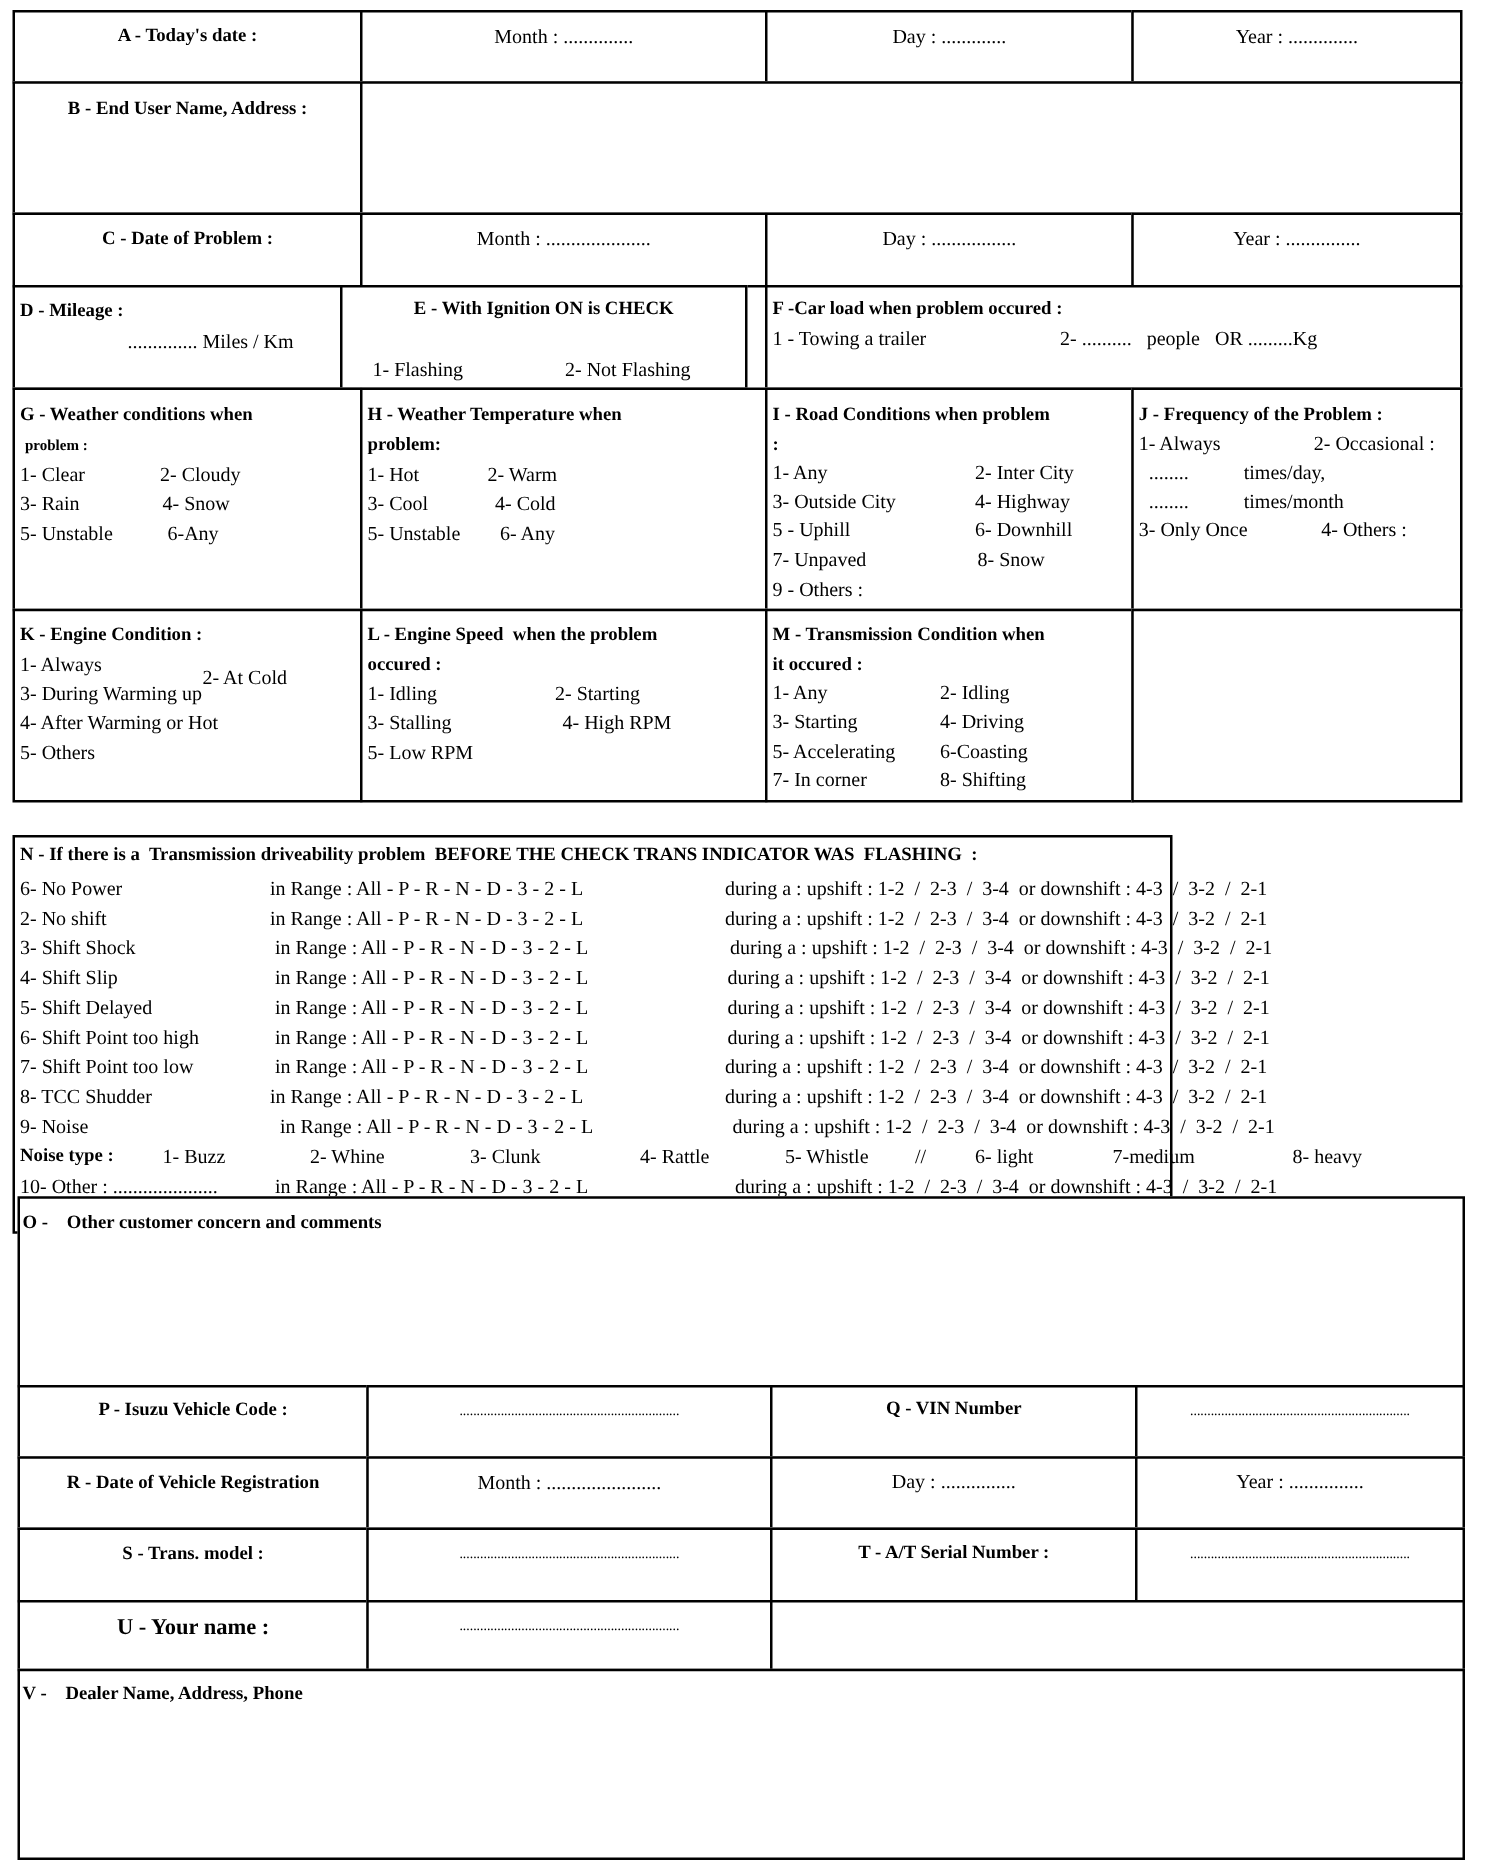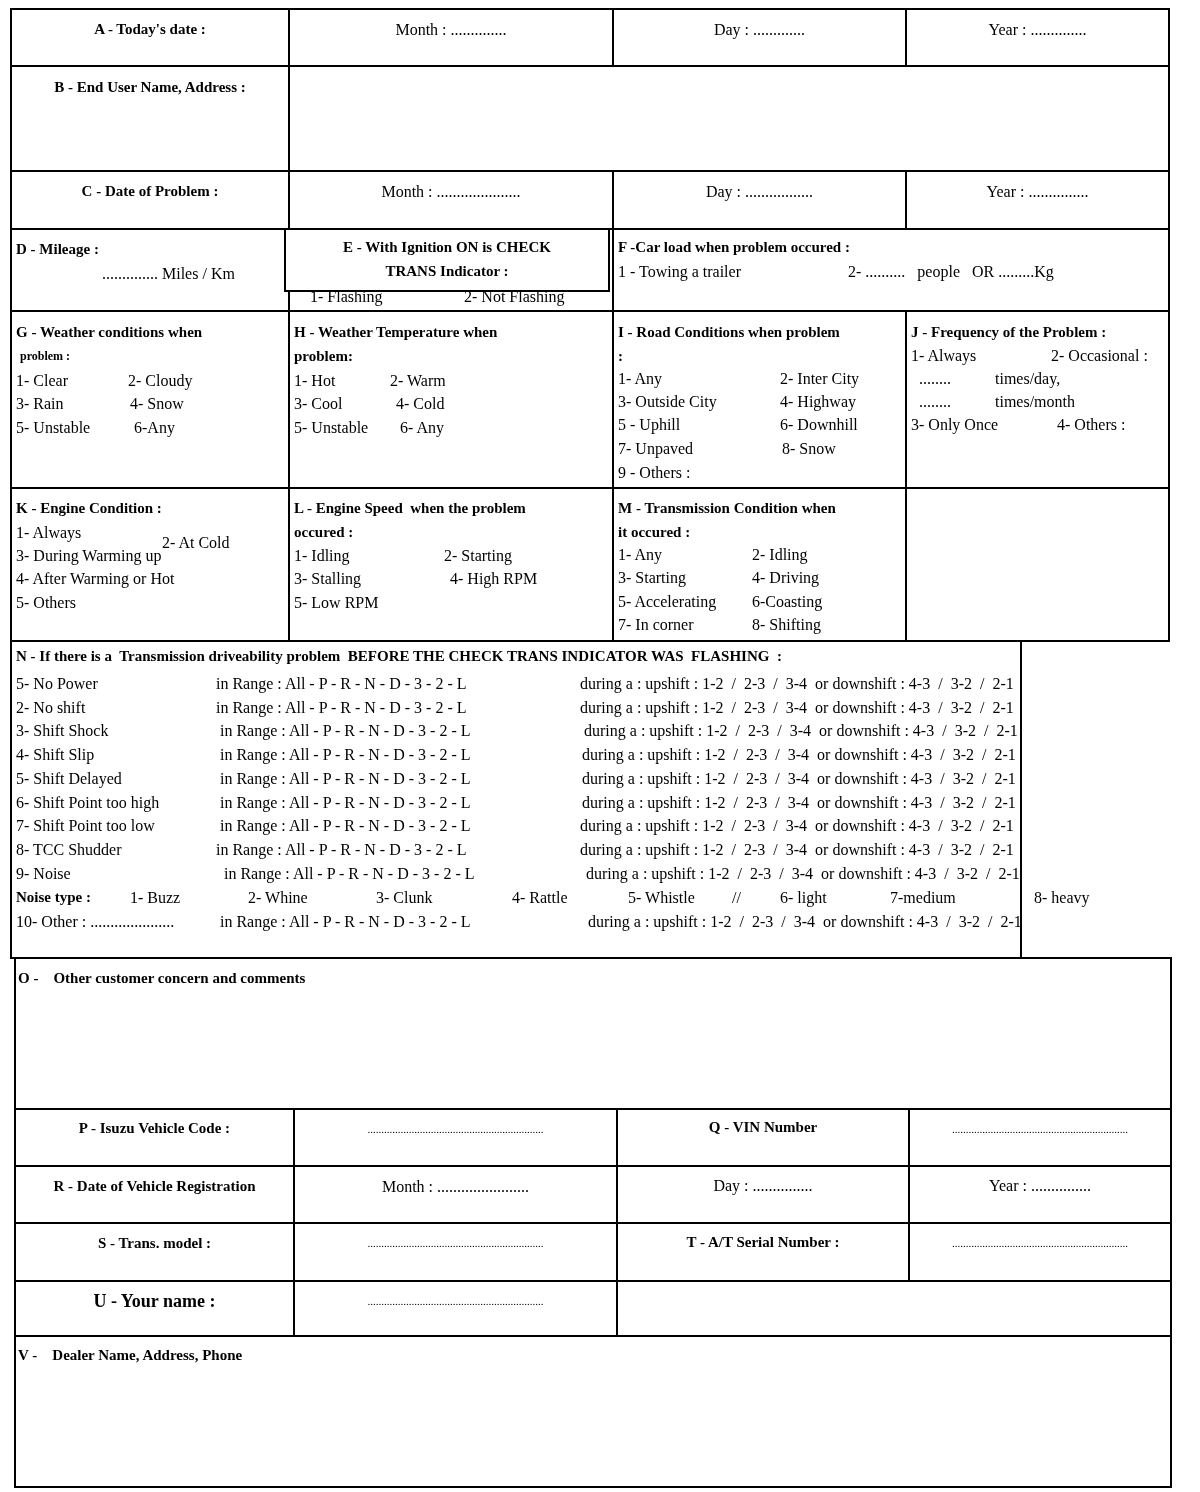--- a/index.html
+++ b/index.html
@@ -42,23 +42,22 @@
   <div class="t center" style="top:8px;">Day : .................</div>
 </div>
 <div class="cell" style="left:905px;top:170px;width:265px;height:60px;">
   <div class="t center" style="top:8px;">Year : ...............</div>
 </div>
 
 <div class="cell" style="left:10px;top:228px;width:280px;height:84px;">
   <div class="t b" style="left:4px;top:8px;font-size:15px;">D - Mileage :</div>
   <div class="t" style="left:90px;top:32px;">.............. Miles / Km</div>
 </div>
-<div class="cell" style="left:284px;top:228px;width:326px;height:64px;">
+<div class="cell" style="left:272px;top:228px;width:326px;height:84px;">
   <div class="t center b" style="top:6px;font-size:15px;">E - With Ignition ON is CHECK</div>
-  <div class="t center b" style="top:30px;font-size:15px;">TRANS Indicator :</div>
   <div class="opt" style="left:24px;top:55px;">1- Flashing</div>
   <div class="opt" style="left:178px;top:55px;">2- Not Flashing</div>
 </div>
 <div class="cell" style="left:612px;top:228px;width:558px;height:84px;">
   <div class="t b" style="left:4px;top:6px;font-size:15px;">F -Car load when problem occured :</div>
   <div class="opt" style="left:4px;top:30px;">1 - Towing a trailer</div>
   <div class="opt" style="left:234px;top:30px;">2- ..........   people   OR .........Kg</div>
 </div>
 
 <div class="cell" style="left:10px;top:310px;width:280px;height:179px;">
@@ -130,25 +129,25 @@
   <div class="opt" style="left:138px;top:54px;">2- Idling</div>
   <div class="opt" style="left:4px;top:77px;">3- Starting</div>
   <div class="opt" style="left:138px;top:77px;">4- Driving</div>
   <div class="opt" style="left:4px;top:101px;">5- Accelerating</div>
   <div class="opt" style="left:138px;top:101px;">6-Coasting</div>
   <div class="opt" style="left:4px;top:124px;">7- In corner</div>
   <div class="opt" style="left:138px;top:124px;">8- Shifting</div>
 </div>
 <div class="cell" style="left:905px;top:487px;width:265px;height:155px;"></div>
 
-<div class="cell" style="left:10px;top:640px;width:1012px;height:319px;">
+<div class="cell" style="left:10px;top:668px;width:928px;height:319px;">
   <div class="t b" style="left:4px;top:3px;font-size:15px;">N - If there is a  Transmission driveability problem  BEFORE THE CHECK TRANS INDICATOR WAS  FLASHING  :</div>
 
   <div>
-    <div class="opt" style="left:4px;top:30px;">5- No Power</div>
+    <div class="opt" style="left:4px;top:30px;">6- No Power</div>
     <div class="opt" style="left:204px;top:30px;">in Range : All - P - R - N - D - 3 - 2 - L</div>
     <div class="opt" style="left:568px;top:30px;">during a : upshift : 1-2  /  2-3  /  3-4  or downshift : 4-3  /  3-2  /  2-1</div>
   </div>
   <div>
     <div class="opt" style="left:4px;top:54px;">2- No shift</div>
     <div class="opt" style="left:204px;top:54px;">in Range : All - P - R - N - D - 3 - 2 - L</div>
     <div class="opt" style="left:568px;top:54px;">during a : upshift : 1-2  /  2-3  /  3-4  or downshift : 4-3  /  3-2  /  2-1</div>
   </div>
   <div>
     <div class="opt" style="left:4px;top:77px;">3- Shift Shock</div>

